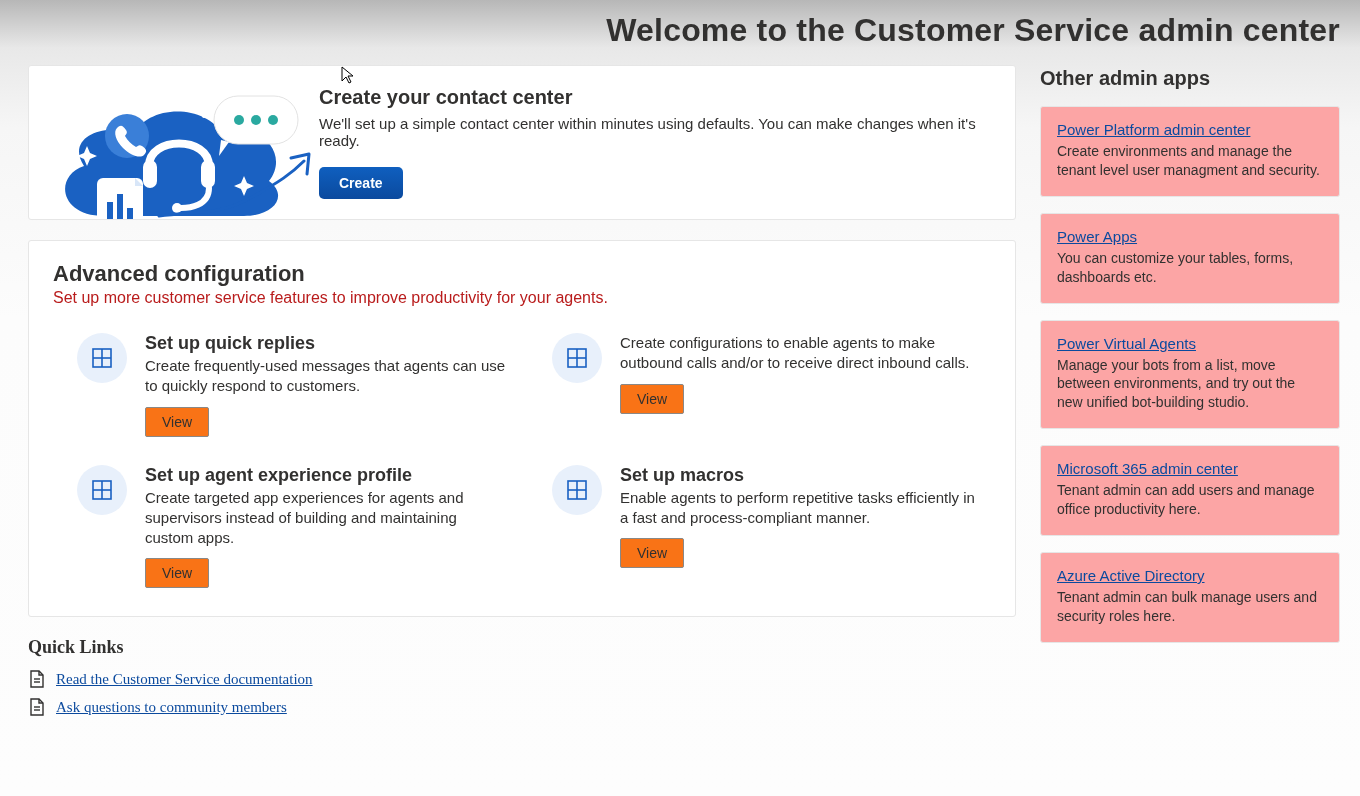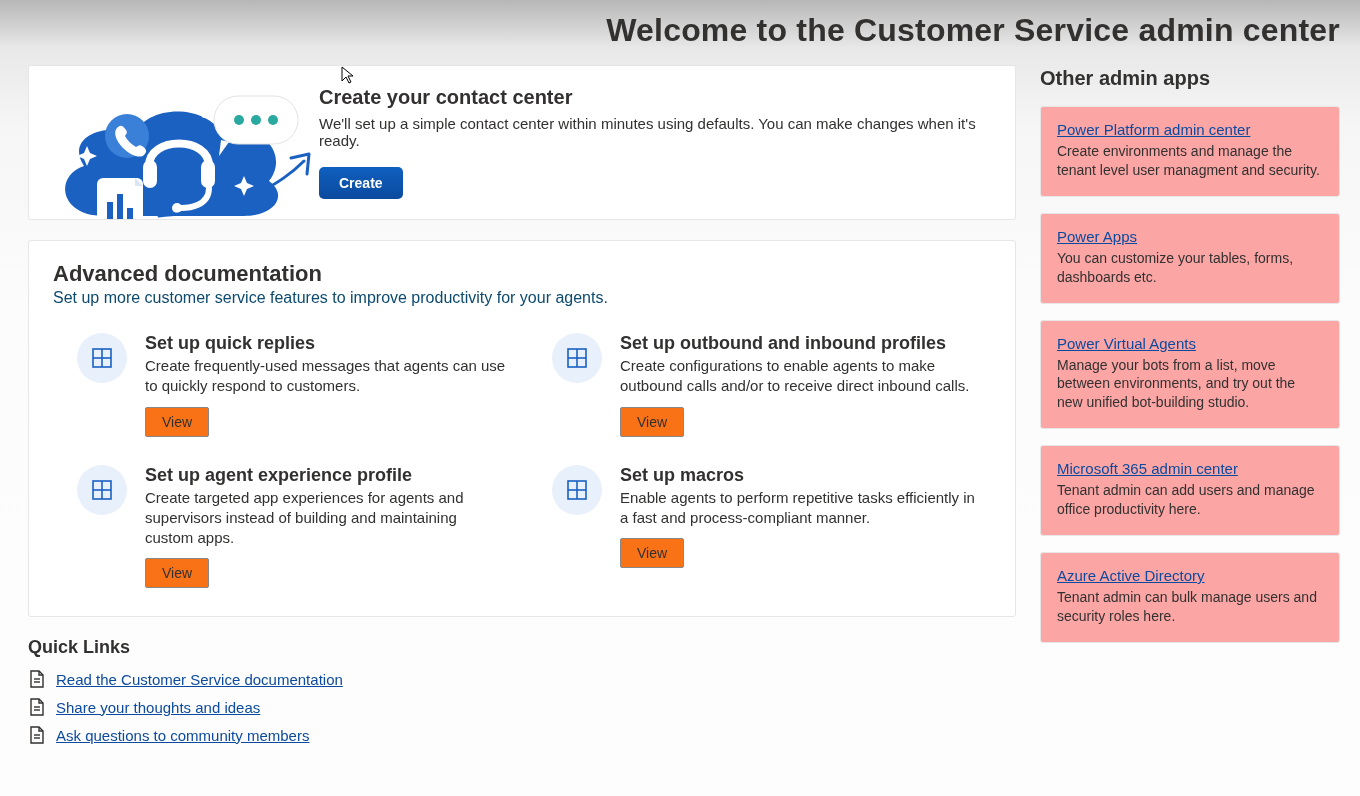--- a/index.html
+++ b/index.html
@@ -84,21 +84,21 @@
   .adv {
     margin-top: 20px;
     padding: 20px 24px 28px 24px;
   }
   .adv h2 {
     font-size: 22px;
     font-weight: 600;
   }
   .adv-sub {
     font-size: 16px;
-    color: #0c4a6e;
+    color: #b91c1c;
     margin-top: 2px;
   }
   .adv-grid {
     display: grid;
     grid-template-columns: 1fr 1fr;
     column-gap: 36px;
     row-gap: 28px;
     margin-top: 26px;
     margin-left: 24px;
   }
@@ -163,32 +163,34 @@
     color: #323130;
     line-height: 1.35;
   }
 
   
   .quick { margin-top: 20px; }
   .quick h2 {
     font-size: 18px;
     font-weight: 600;
     margin-bottom: 12px;
+    font-family: Liberation Serif, serif;
   }
   .quick-link {
     display: flex;
     align-items: center;
     gap: 10px;
     margin-bottom: 10px;
   }
   .quick-link a {
     color: #0b4a9e;
     font-size: 15px;
     text-decoration: underline;
     cursor: pointer;
+    font-family: Liberation Serif, serif;
   }
   .quick-link .qicon {
     width: 18px; height: 18px;
     display:flex; align-items:center; justify-content:center;
   }
 
   
   .stroke { fill:none; stroke:#1a61c2; stroke-width:1.6; }
   .stroke-dk { fill:none; stroke:#323130; stroke-width:1.4; }
 </style>
@@ -253,21 +255,21 @@
             <svg width="14" height="18" viewBox="0 0 14 18">
                 <path d="M1 1 L1 15 L5 11 L8 17 L10 16 L7 10 L12 10 Z" fill="#fff" stroke="#000" stroke-width="1"></path>
               </svg>
           </span>
           <p>We'll set up a simple contact center within minutes using defaults. You can make changes when it's ready.</p>
           <button class="btn-primary">Create</button>
         </div>
       </div>
 
       <div class="panel adv">
-        <h2>Advanced documentation</h2>
+        <h2>Advanced configuration</h2>
         <div class="adv-sub">Set up more customer service features to improve productivity for your agents.</div>
 
         <div class="adv-grid">
 
           <div class="adv-item">
             <div class="adv-icon">
               <svg width="20" height="20" viewBox="0 0 20 20">
                   <rect x="1" y="1" width="18" height="18" class="stroke"></rect>
                   <line x1="10" y1="1" x2="10" y2="19" class="stroke"></line>
                   <line x1="1" y1="10" x2="19" y2="10" class="stroke"></line>
@@ -282,21 +284,20 @@
 
           <div class="adv-item">
             <div class="adv-icon">
               <svg width="20" height="20" viewBox="0 0 20 20">
                   <rect x="1" y="1" width="18" height="18" class="stroke"></rect>
                   <line x1="10" y1="1" x2="10" y2="19" class="stroke"></line>
                   <line x1="1" y1="10" x2="19" y2="10" class="stroke"></line>
                 </svg>
             </div>
             <div class="adv-content">
-              <h3>Set up outbound and inbound profiles</h3>
               <p>Create configurations to enable agents to make outbound calls and/or to receive direct inbound calls.</p>
               <button class="btn-outline">View</button>
             </div>
           </div>
 
           <div class="adv-item">
             <div class="adv-icon">
               <svg width="20" height="20" viewBox="0 0 20 20">
                   <rect x="1" y="1" width="18" height="18" class="stroke"></rect>
                   <line x1="10" y1="1" x2="10" y2="19" class="stroke"></line>
@@ -343,31 +344,20 @@
         </div>
         <div class="quick-link">
           <span class="qicon">
             <svg width="16" height="18" viewBox="0 0 16 18">
                 <path d="M2 1 h8 l4 4 v12 h-12 Z" class="stroke-dk"></path>
                 <path d="M10 1 v4 h4" class="stroke-dk"></path>
                 <line x1="5" y1="9" x2="11" y2="9" class="stroke-dk"></line>
                 <line x1="5" y1="12" x2="11" y2="12" class="stroke-dk"></line>
               </svg>
           </span>
-          <a>Share your thoughts and ideas</a>
-        </div>
-        <div class="quick-link">
-          <span class="qicon">
-            <svg width="16" height="18" viewBox="0 0 16 18">
-                <path d="M2 1 h8 l4 4 v12 h-12 Z" class="stroke-dk"></path>
-                <path d="M10 1 v4 h4" class="stroke-dk"></path>
-                <line x1="5" y1="9" x2="11" y2="9" class="stroke-dk"></line>
-                <line x1="5" y1="12" x2="11" y2="12" class="stroke-dk"></line>
-              </svg>
-          </span>
           <a>Ask questions to community members</a>
         </div>
       </div>
 
     </div>
 
     <div class="side-col">
       <div class="side-title">Other admin apps</div>
 
       <div class="side-card">

